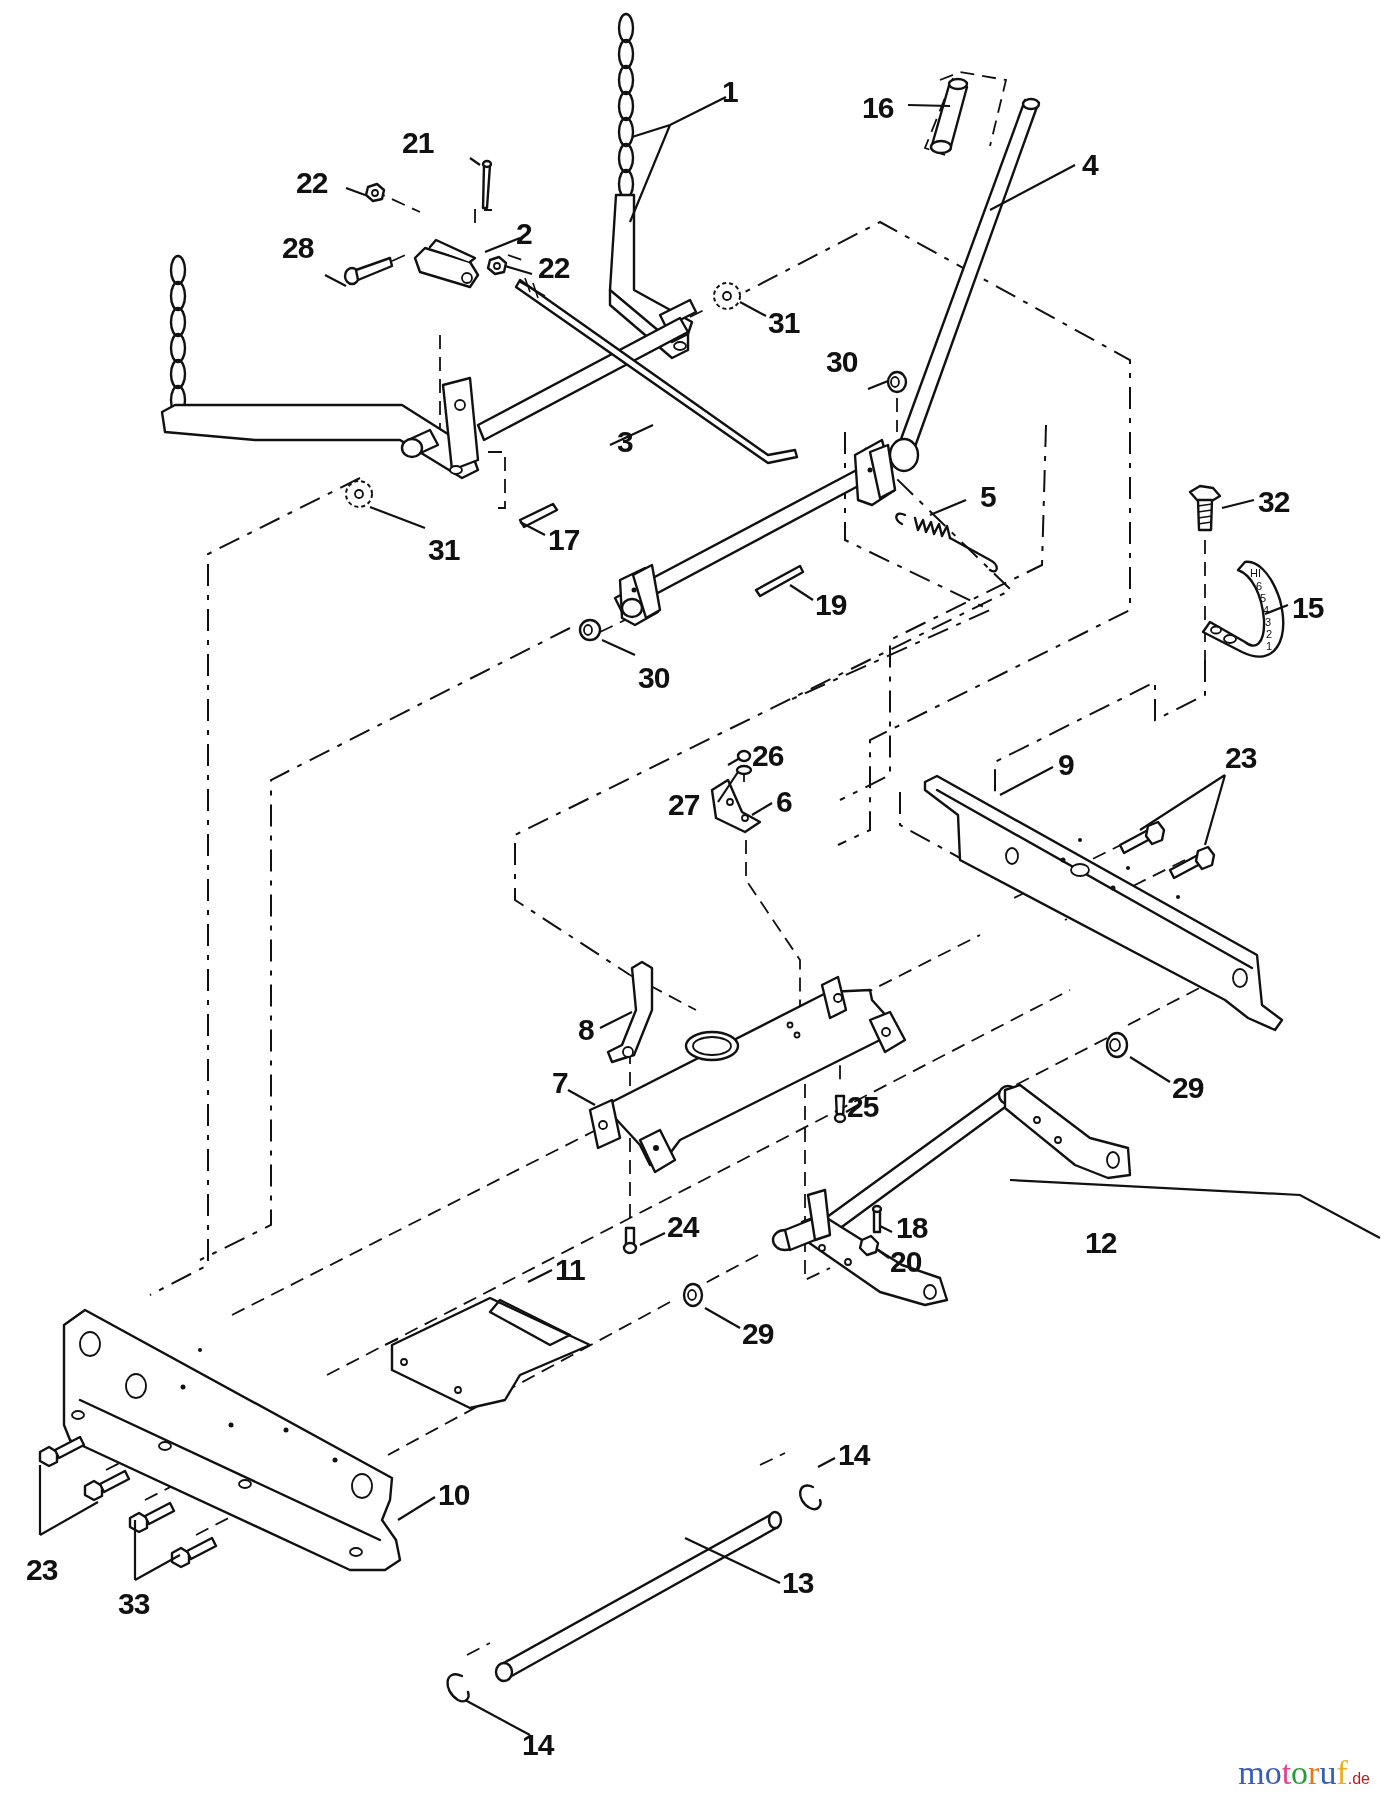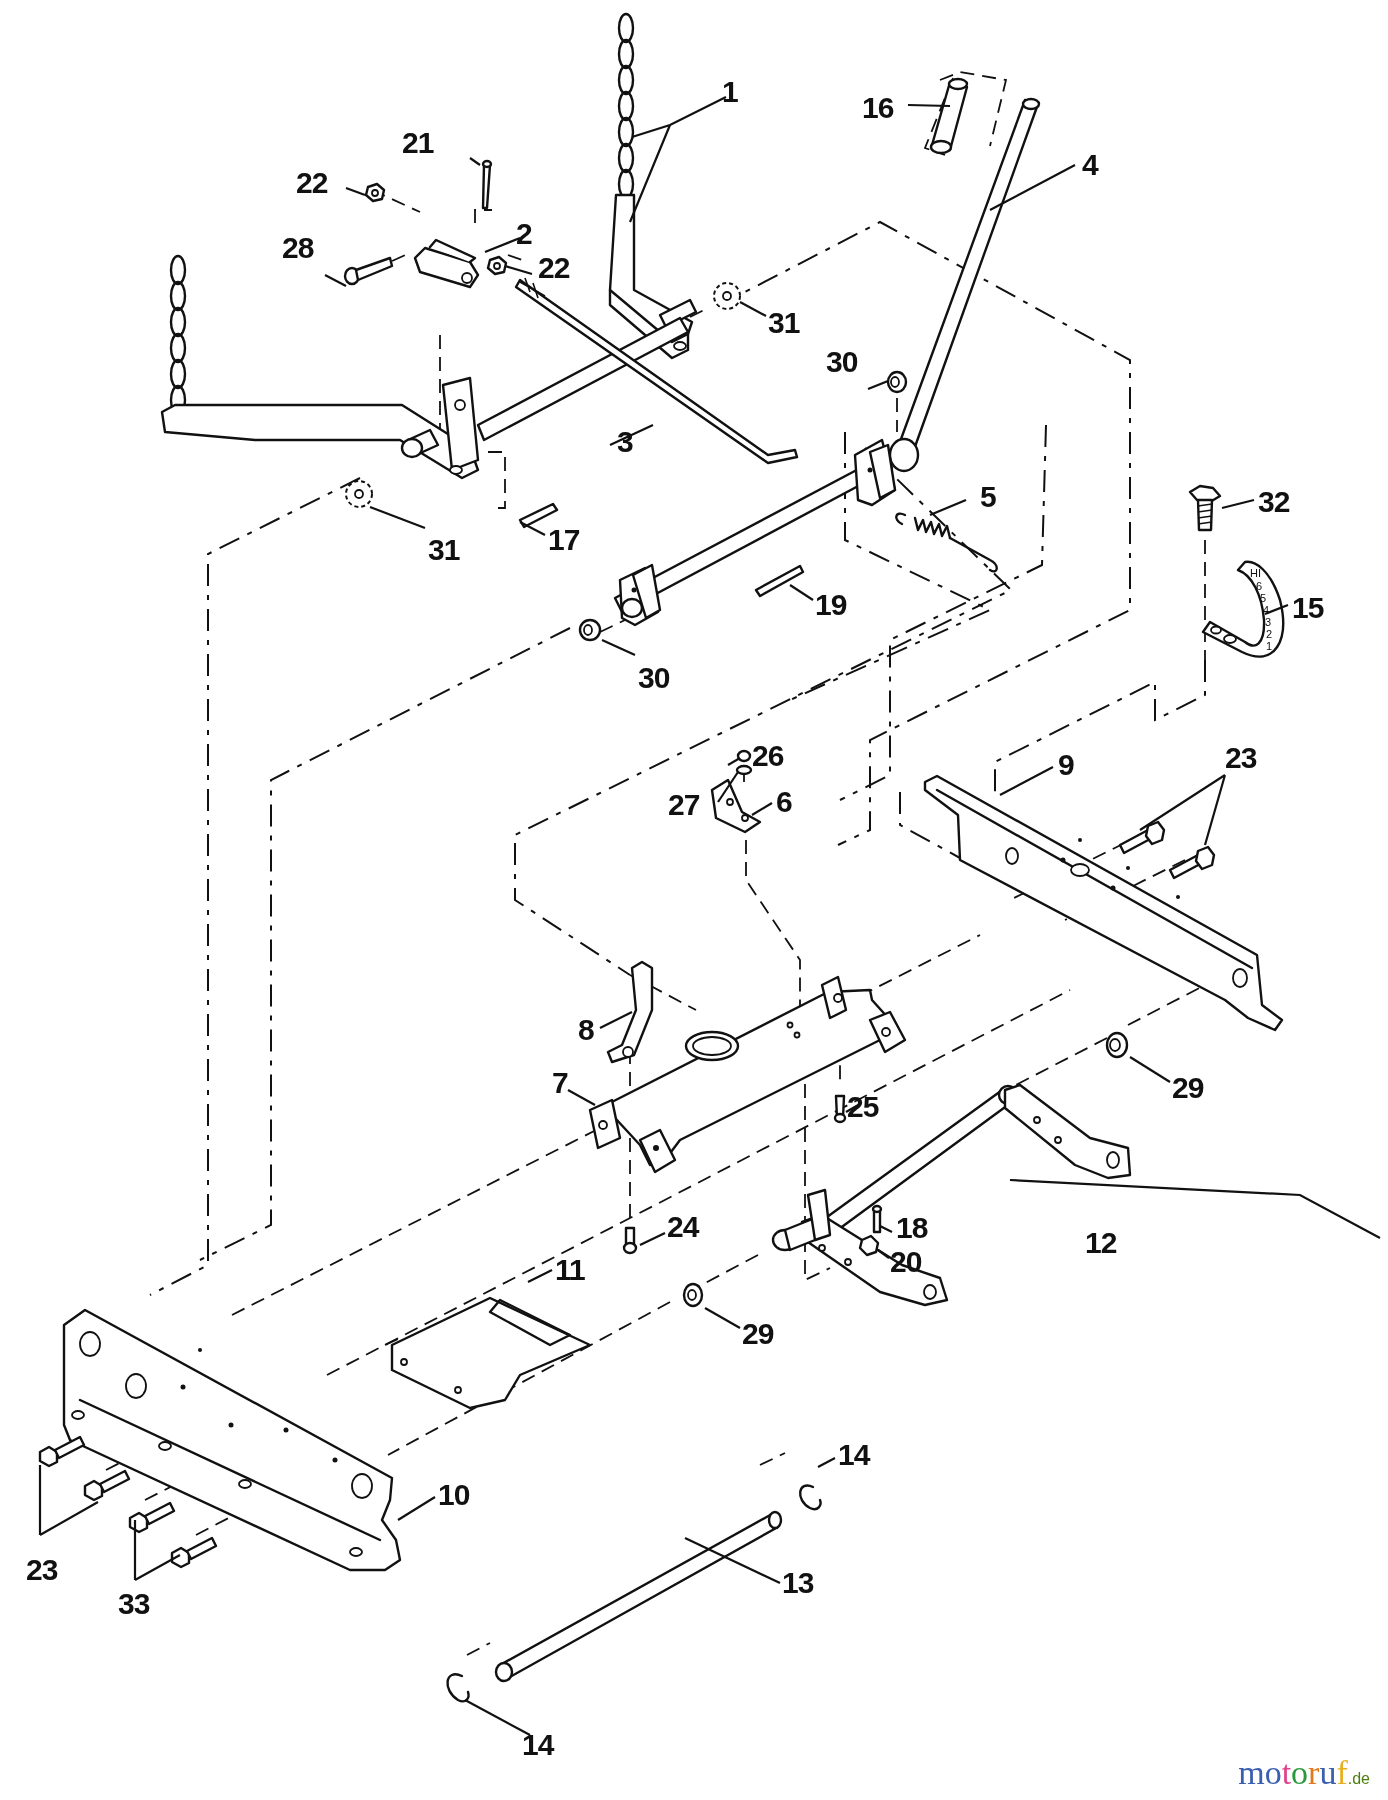--- a/index.html
+++ b/index.html
@@ -10,21 +10,21 @@
   .thin{fill:none;stroke:#111;stroke-width:1.6;}
   .hole{fill:#ffffff;stroke:#111;stroke-width:1.8;}
   .dot{fill:#111;}
   .dash{fill:none;stroke:#111;stroke-width:2;stroke-dasharray:22 9 5 9;}
   .dash2{fill:none;stroke:#111;stroke-width:1.8;stroke-dasharray:14 8;}
   .leader{fill:none;stroke:#111;stroke-width:2.2;}
   .callout{font-family:"Liberation Sans",sans-serif;font-weight:bold;font-size:30px;fill:#111;letter-spacing:-1px;}
   .tiny{font-family:"Liberation Sans",sans-serif;font-size:11px;fill:#111;}
   #logo{position:absolute;right:18px;bottom:8px;font-family:"Liberation Serif",serif;font-size:34px;letter-spacing:0px;}
   #logo span{display:inline-block;}
-  #logo .tld{font-family:"Liberation Sans",sans-serif;font-size:16px;color:#4d7c0f;}
+  #logo .tld{font-family:"Liberation Sans",sans-serif;font-size:16px;color:#b91c1c;}
 </style>
 </head>
 <body>
 
 <svg id="diagram" viewBox="0 0 1388 1800" xmlns="http://www.w3.org/2000/svg">
 
   <g>
 
     <path class="dash" d="M360,478 L208,554 L208,1265 L150,1295"></path>
     <path class="dash" d="M570,628 L271,780 L271,1225 L200,1260"></path>

